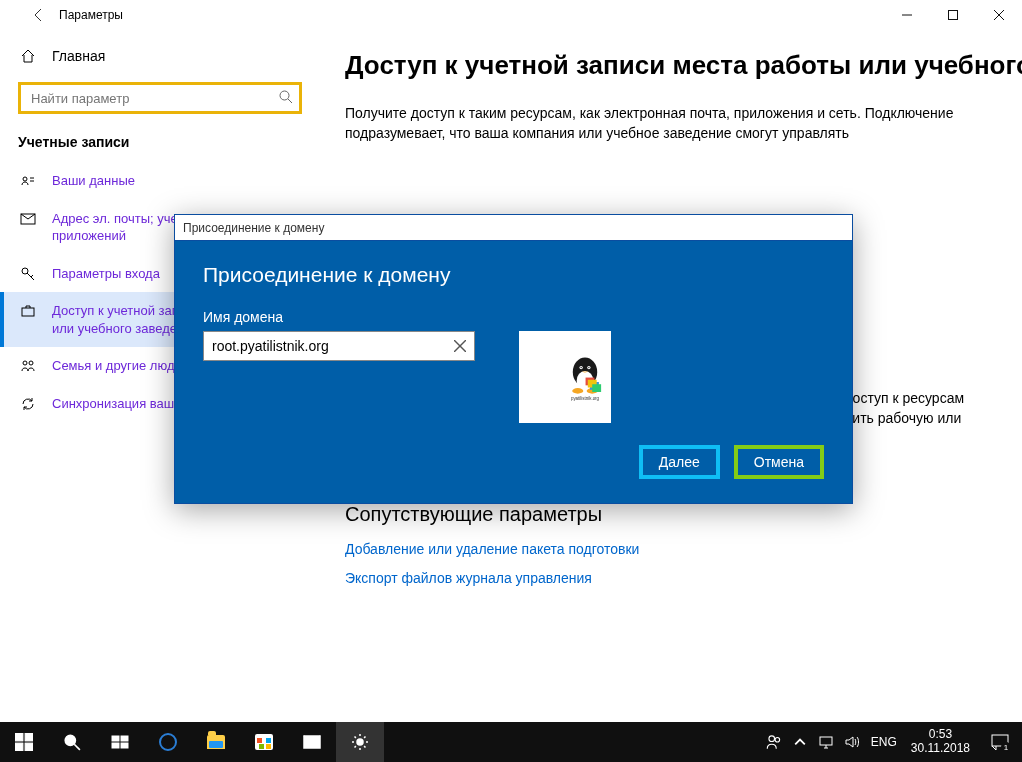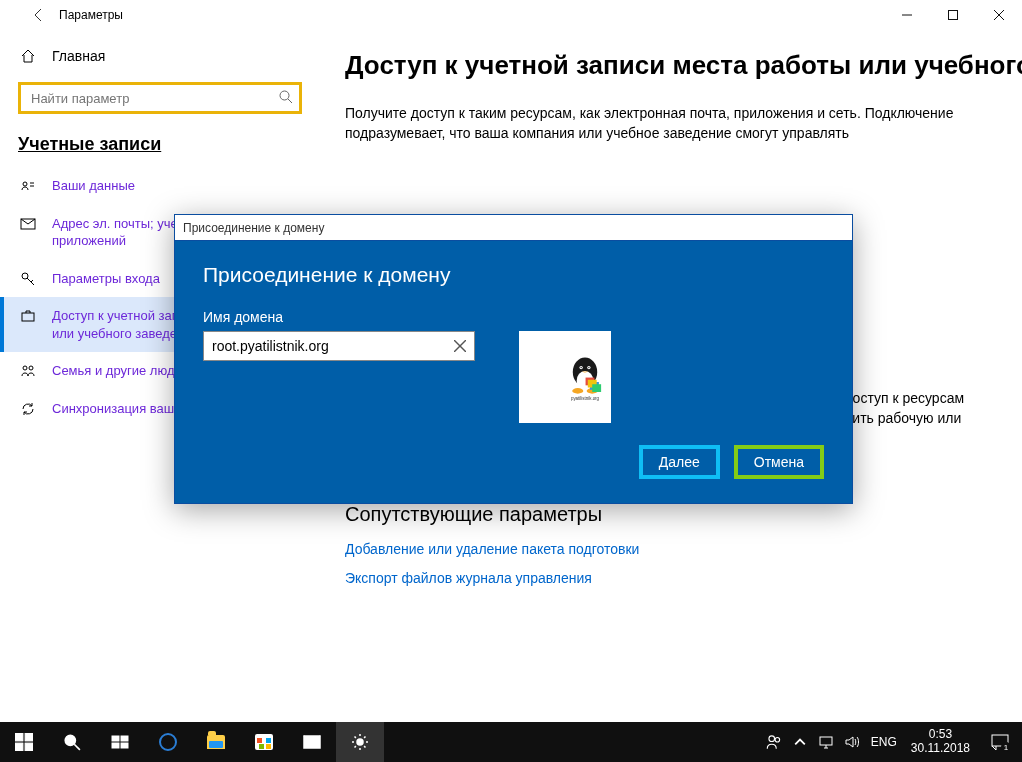--- a/index.html
+++ b/index.html
@@ -16,21 +16,21 @@
 
   .main { display: flex; height: calc(100% - 30px - 40px); background: #fff; }
 
   
   .sidebar { width: 320px; padding: 10px 0 0 0; }
   .home-row { display:flex; align-items:center; padding: 8px 18px; font-size: 14px; color:#000; }
   .home-row .icon { width: 20px; margin-right: 14px; display:flex; justify-content:center;}
   .search-wrap { margin: 10px 18px 16px 18px; position: relative; }
   .search-box { width: 100%; height: 32px; padding: 0 32px 0 10px; border: 3px solid #eab308; font-size: 13px; background: #fff; }
   .search-icon { position:absolute; right: 8px; top: 7px; color:#666; }
-  .section-label { font-weight: 600; font-size: 18px; padding: 4px 18px 12px 18px; text-decoration: underline; }
+  .section-label { font-weight: 600; font-size: 14px; padding: 4px 18px 12px 18px; }
   .nav-item { display:flex; align-items:flex-start; padding: 10px 18px 10px 18px; font-size: 13px; color:#6d28d9; position: relative; }
   .nav-item.selected { background: #dbe8fb; }
   .nav-item.selected::before { content:""; position:absolute; left:0; top:0; bottom:0; width:4px; background:#0078d7; }
   .nav-item .icon { width: 20px; margin-right: 14px; margin-top: 1px; display:flex; justify-content:center; color:#222; }
   .nav-item .label { flex:1; line-height: 1.35; }
 
   
   .content { flex: 1; padding: 20px 0 0 25px; overflow: hidden; }
   .content h1 { font-size: 26px; font-weight: 600; margin-bottom: 22px; white-space: nowrap; }
   .content p { font-size: 14px; color:#000; line-height: 1.45; max-width: 630px; }

